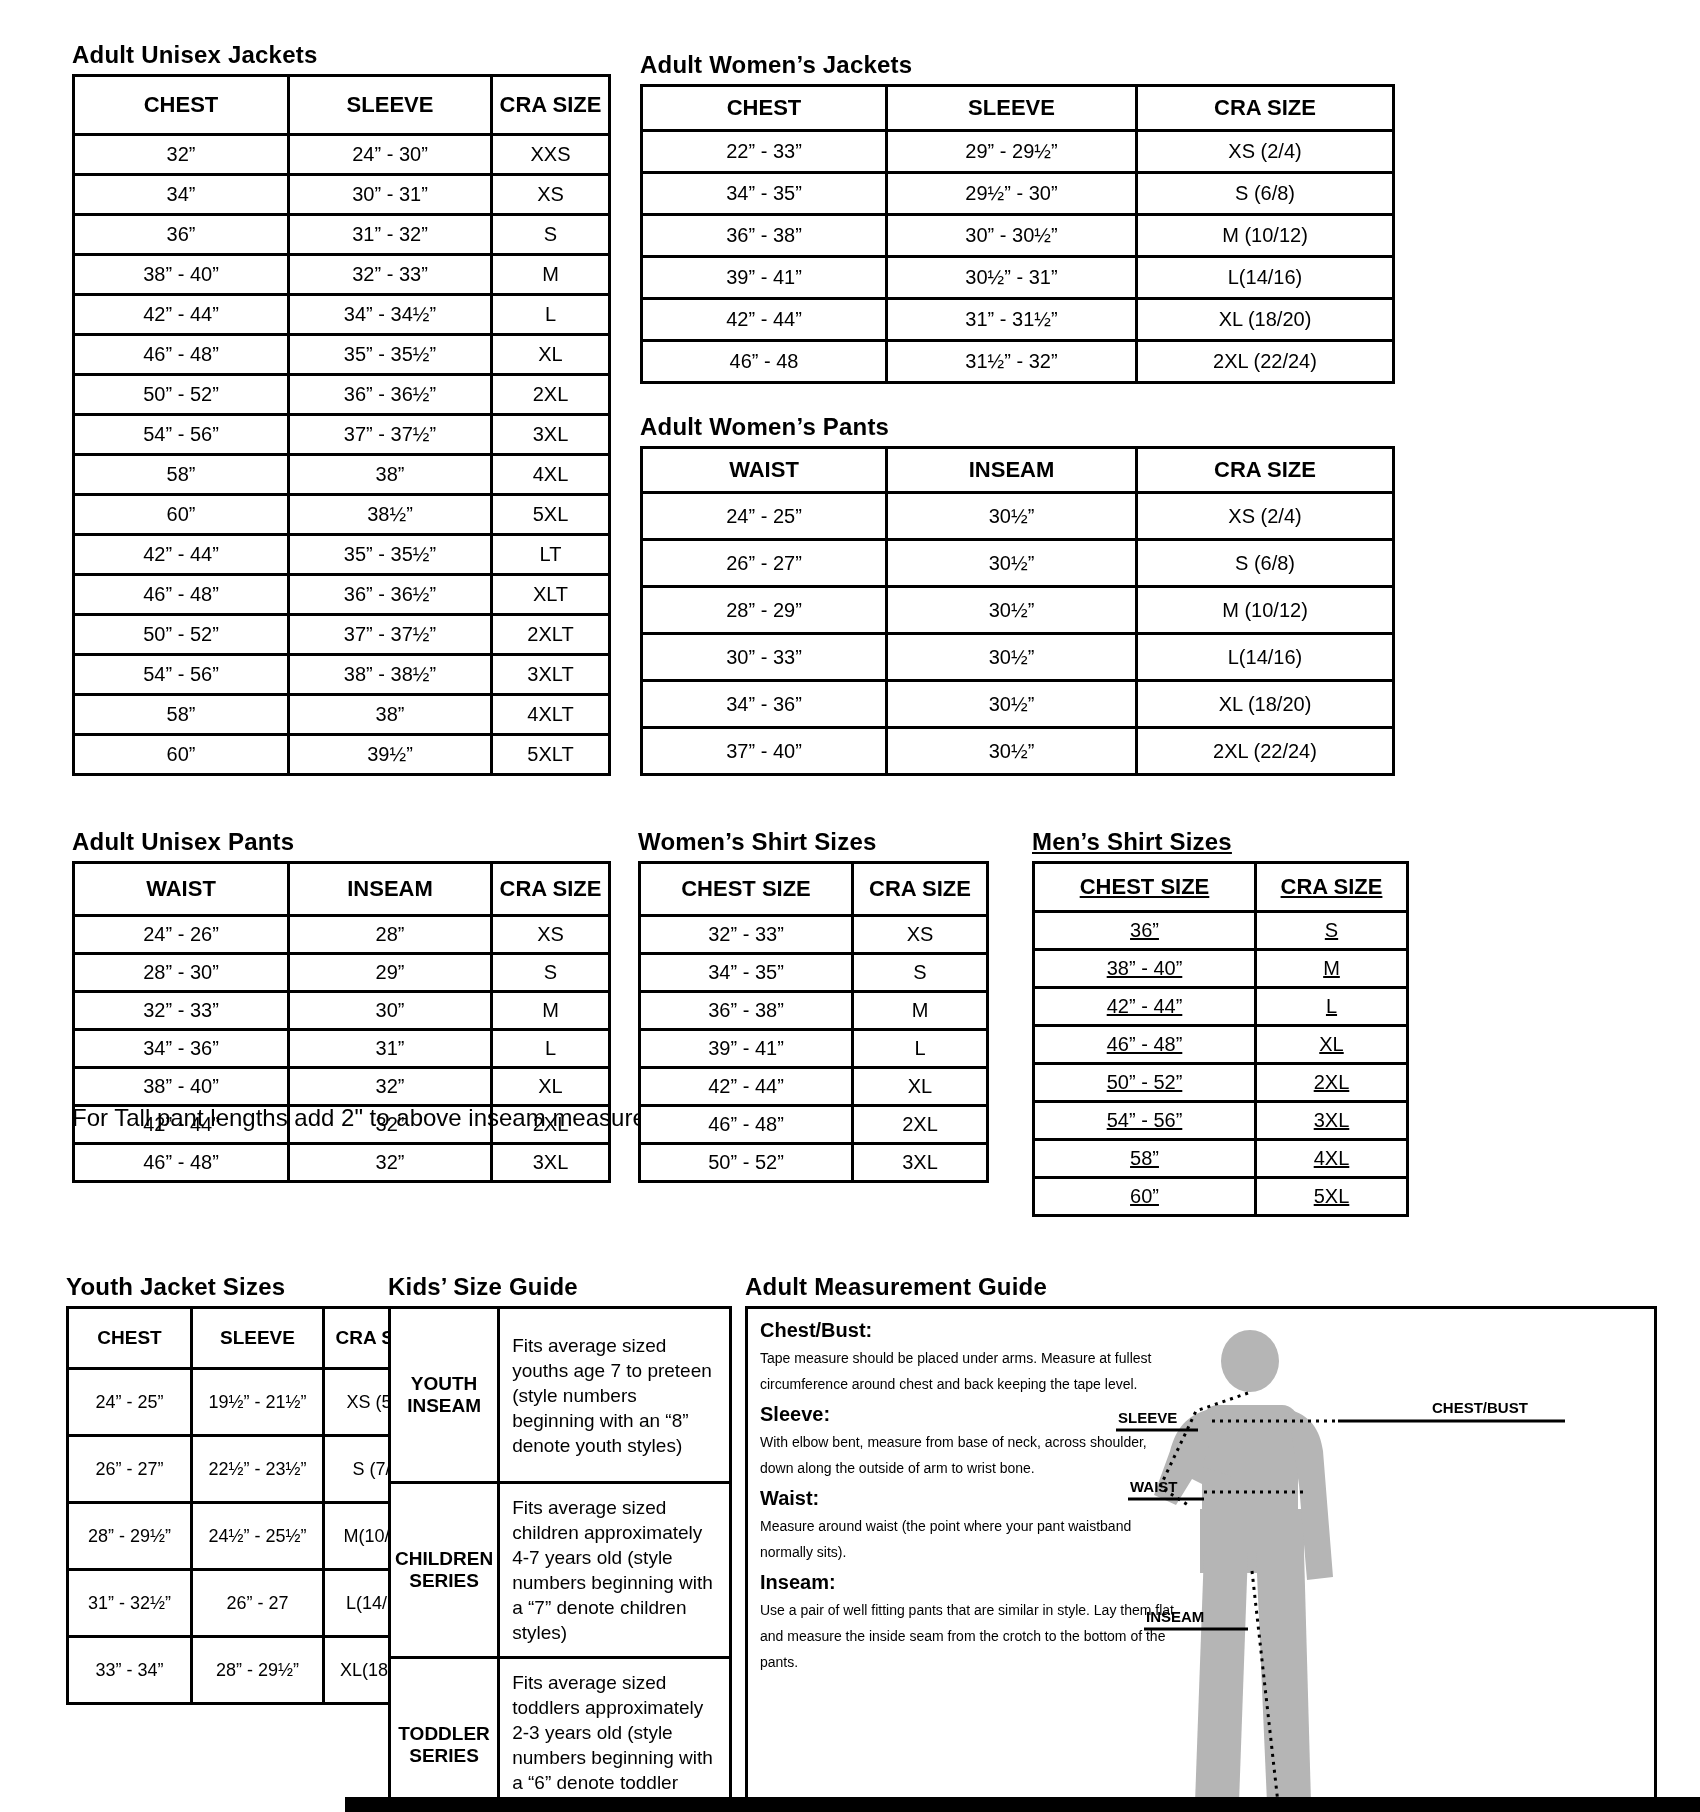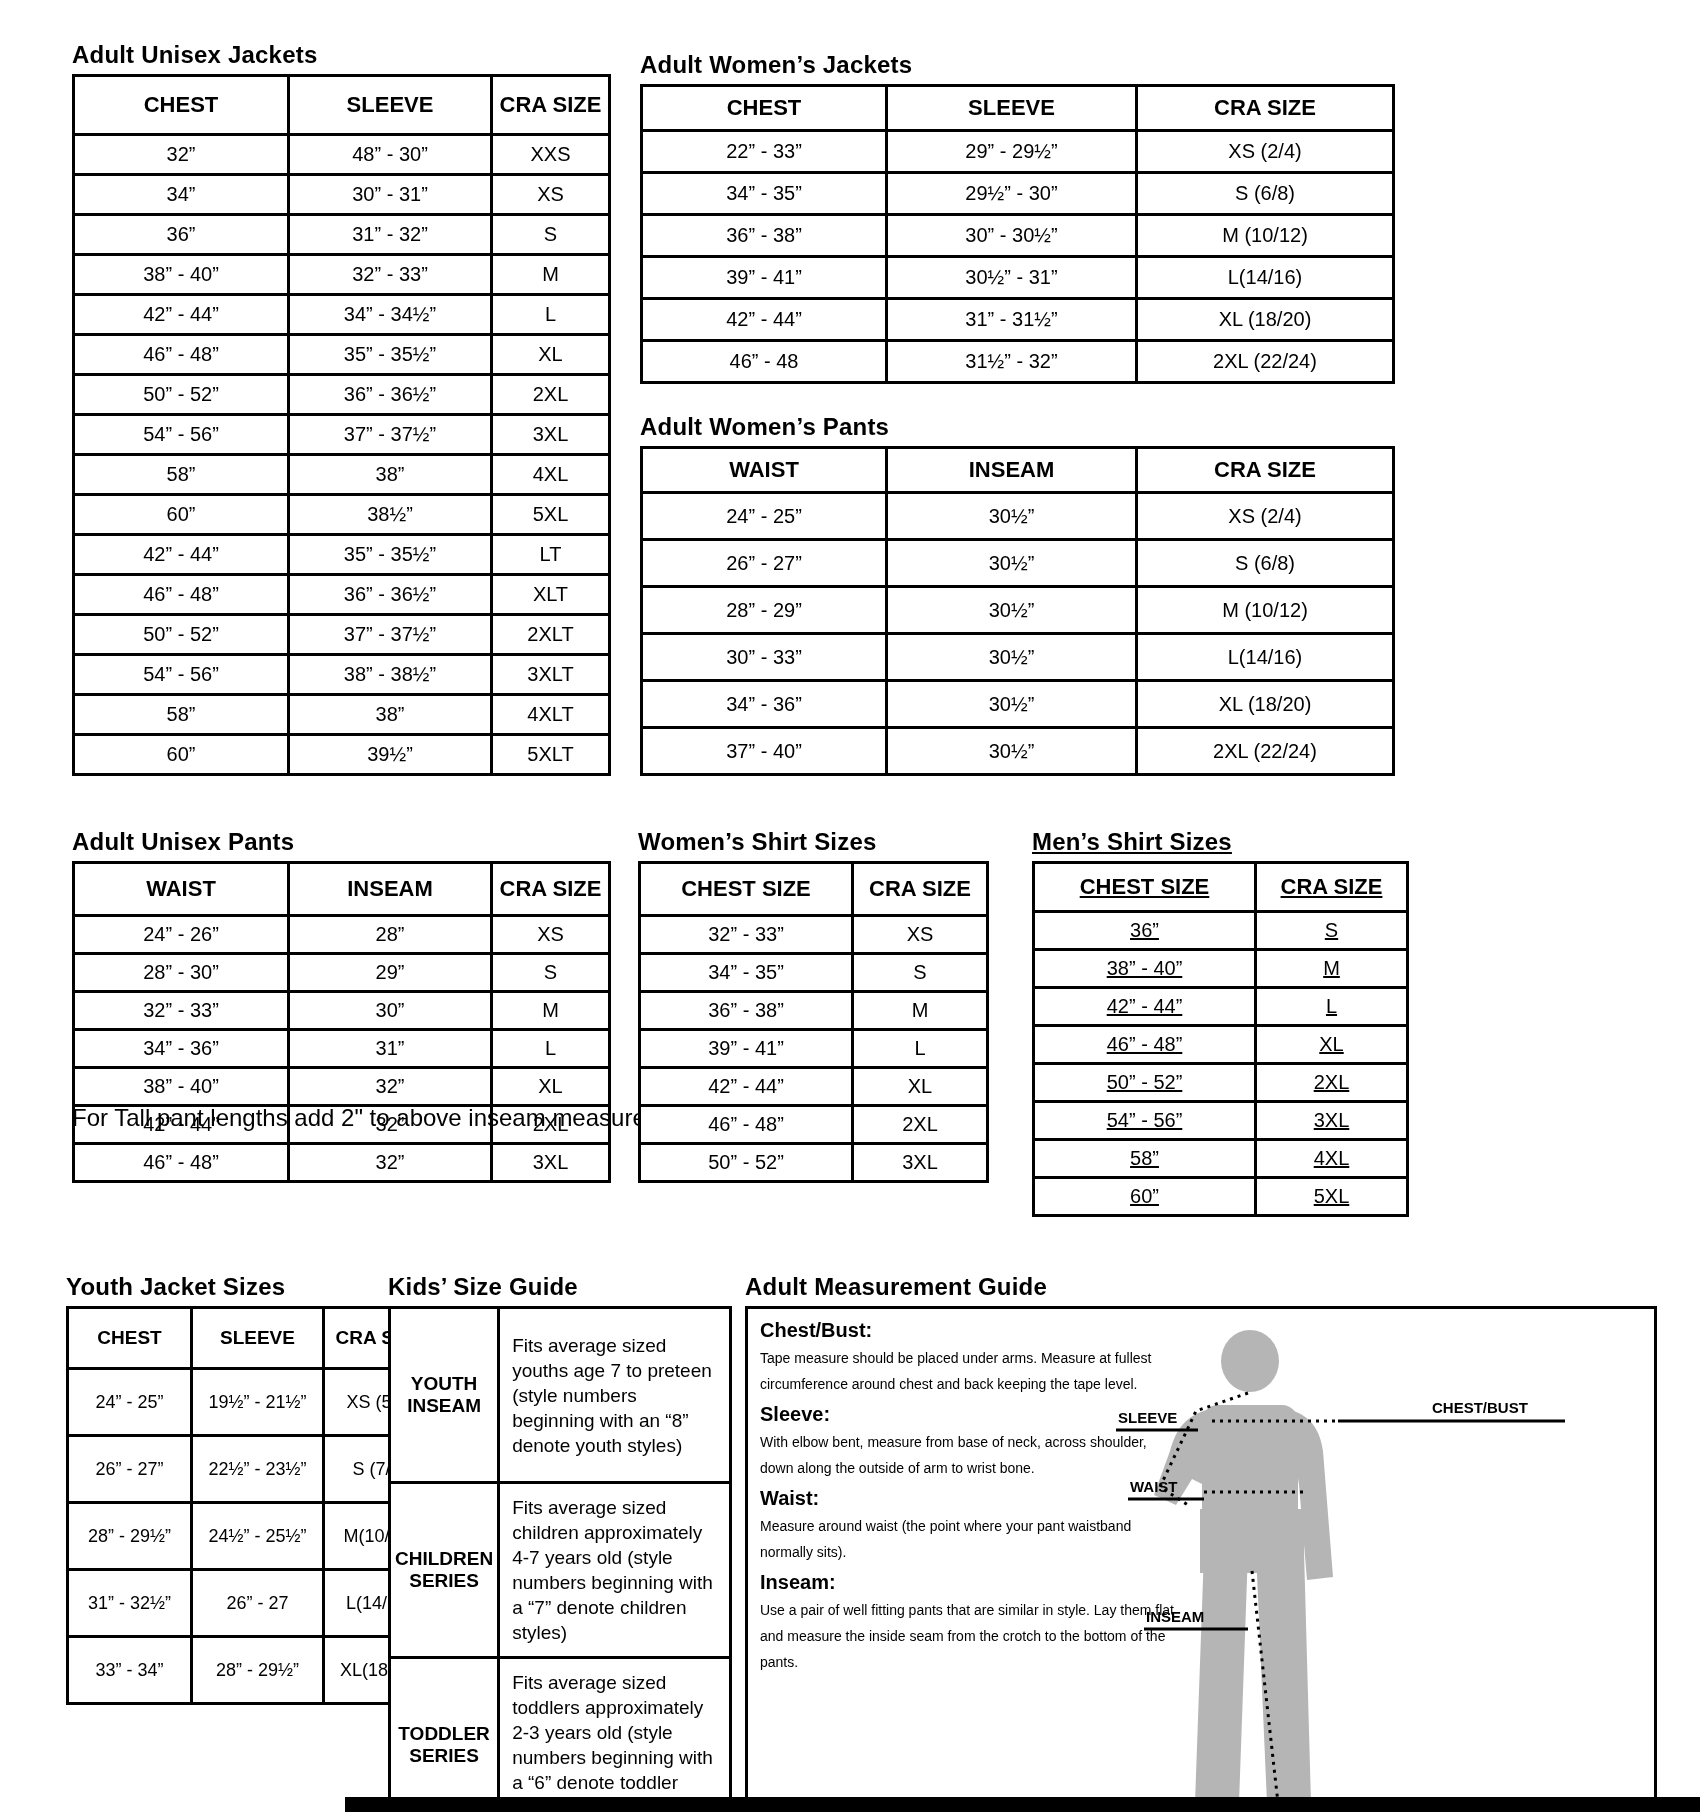--- a/index.html
+++ b/index.html
@@ -45,21 +45,21 @@
   <thead>
         <tr>
           <th>CHEST</th>
           <th>SLEEVE</th>
           <th>CRA SIZE</th>
         </tr>
       </thead>
       <tbody>
         <tr>
           <td>32”</td>
-          <td>48” - 30”</td>
+          <td>24” - 30”</td>
           <td>XXS</td>
         </tr>
         <tr>
           <td>34”</td>
           <td>30” - 31”</td>
           <td>XS</td>
         </tr>
         <tr>
           <td>36”</td>
           <td>31” - 32”</td>

